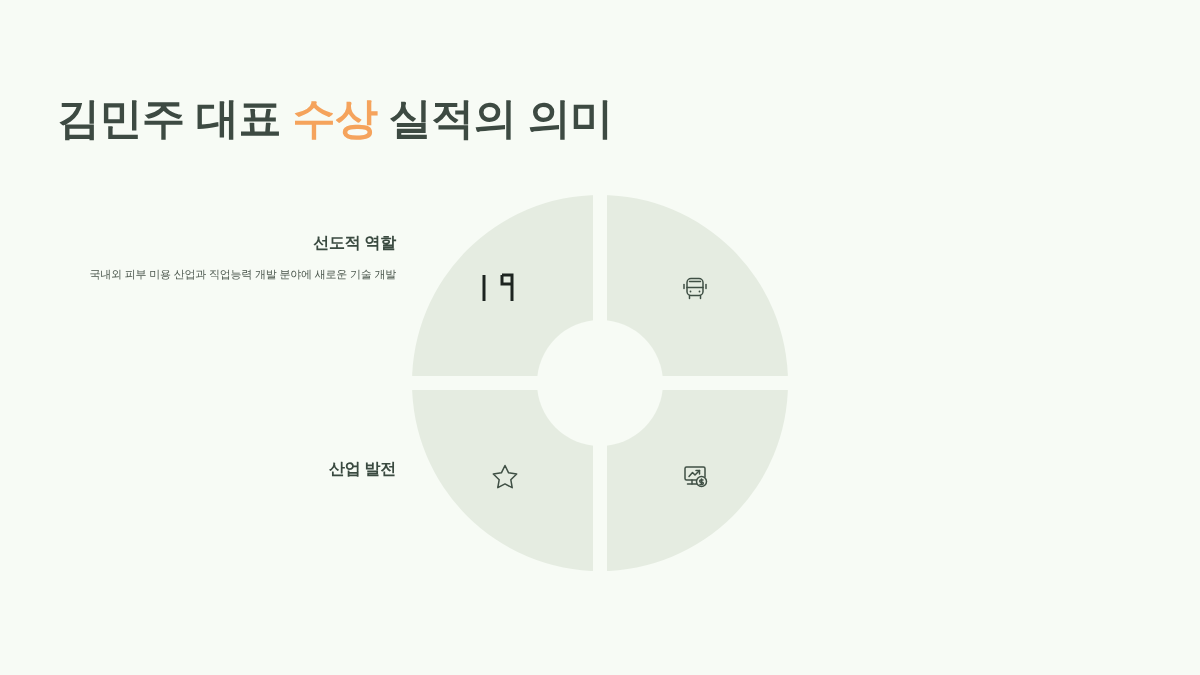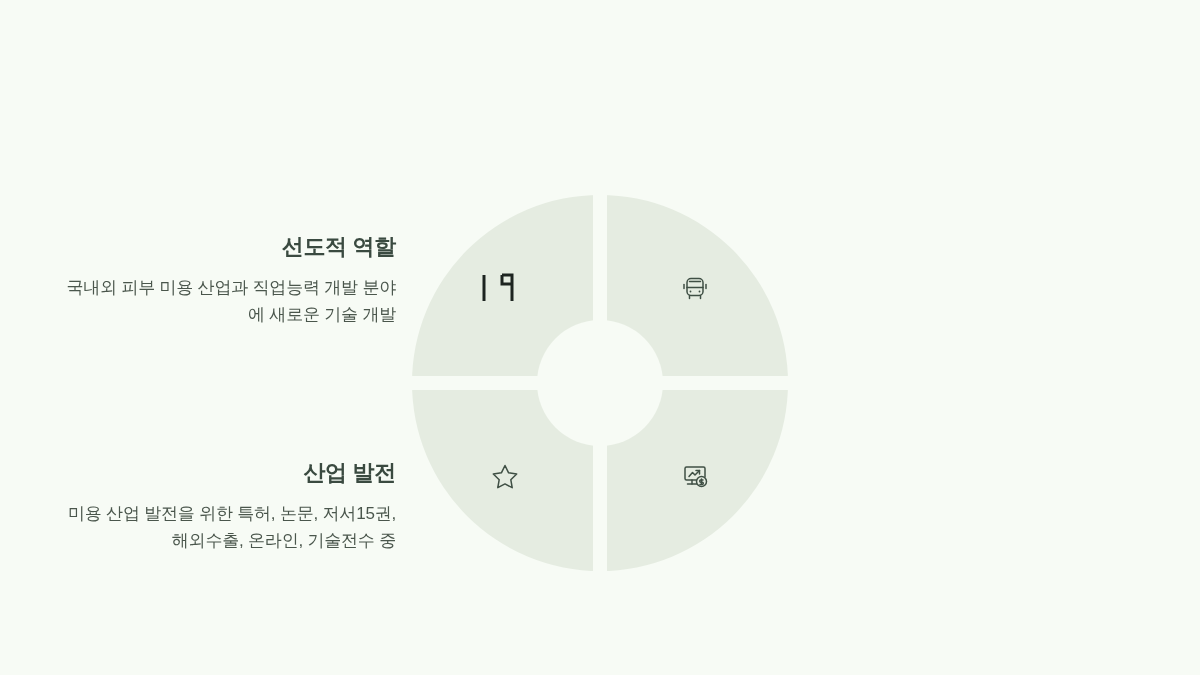--- a/index.html
+++ b/index.html
@@ -36,29 +36,29 @@
   .title .accent {
     color: #f5a35c;
   }
 
   
   .block {
     position: absolute;
     width: 345px;
   }
   .block .heading {
-    font-size: 22px;
+    font-size: 16px;
     font-weight: 700;
     color: #3a4a40;
     line-height: 1.3;
     margin-bottom: 12px;
     letter-spacing: -0.3px;
   }
   .block .body {
-    font-size: 17px;
+    font-size: 11px;
     font-weight: 400;
     color: #4a564c;
     line-height: 1.62;
     letter-spacing: -0.2px;
   }
 
   .block.left {
     text-align: right;
     left: 51px;
   }
@@ -102,29 +102,31 @@
     height: 46px;
     color: #1d2420;
   }
   .glyph-mark svg { display: block; width: 100%; height: 100%; }
 </style>
 </head>
 <body>
 
 <div class="slide">
 
+  <div class="title">
+    <span>김민주 대표 </span><span class="accent">수상</span><span> 실적의 의미</span>
+  </div>
 
   <div class="block left row-top">
     <div class="heading">선도적 역할</div>
     <div class="body">국내외  피부 미용 산업과 직업능력 개발 분야에 새로운 기술 개발</div>
   </div>
 
   <div class="block left row-bot">
     <div class="heading">산업 발전</div>
-    <div class="body">미용 산업 발전을 위한 특허, 논문, 저서15권, 해외수출, 온라인, 기술전수 중</div>
   </div>
 
   <div class="block right row-top">
   </div>
 
 
   <div class="donut">
     <svg width="376" height="376" viewBox="0 0 376 376" aria-hidden="true">
       <defs>
 

